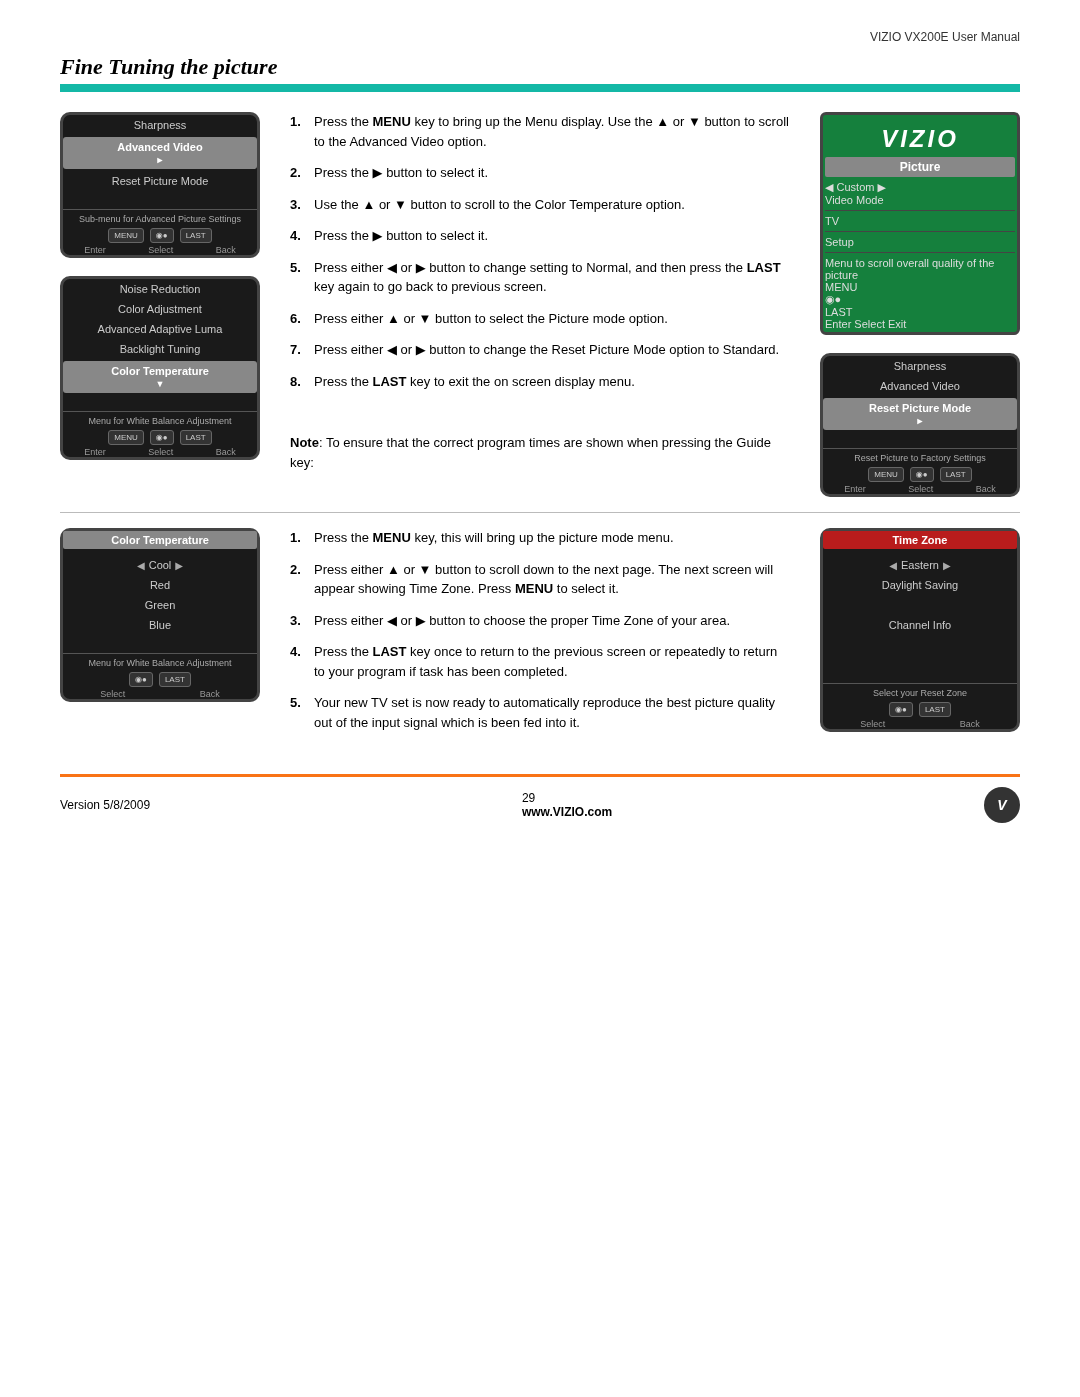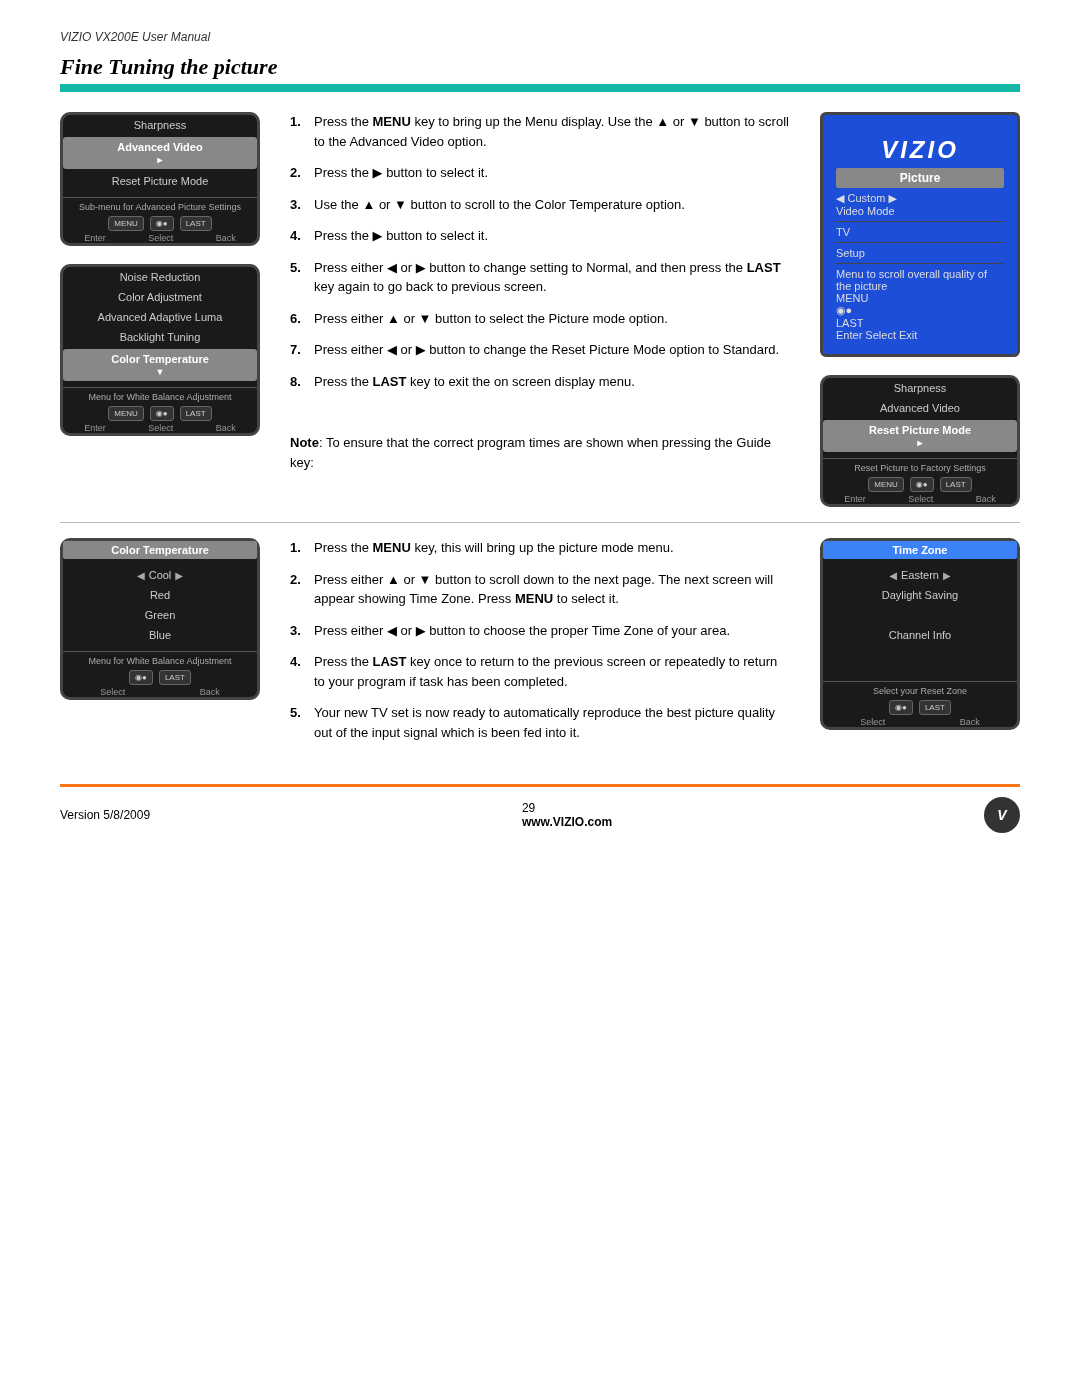--- a/index.html
+++ b/index.html
@@ -9,25 +9,24 @@
       background: #ffffff;
       font-family: Arial, sans-serif;
       font-size: 14px;
       color: #000;
       position: relative;
     }
     .page {
       padding: 30px 60px 40px 60px;
     }
     .header-right {
-      text-align: left;
+      text-align: right;
       font-size: 12px;
       color: #333;
       margin-bottom: 10px;
-      font-style: italic;
     }
     .page-title {
       font-size: 22px;
       font-weight: bold;
       font-family: 'Times New Roman', serif;
       border-bottom: 8px solid #14b8a6;
       padding-bottom: 4px;
       margin-bottom: 20px;
       font-style: italic;
     }
@@ -69,21 +68,21 @@
     }
     .tv-screen .menu-item.highlighted {
       background: #888;
       color: #fff;
       font-weight: bold;
       border-radius: 3px;
       padding: 4px 8px;
       margin: 2px 0;
     }
     .tv-screen .screen-footer {
-      margin-top: 6px;
+      margin-top: 18px;
       border-top: 1px solid #555;
       padding-top: 4px;
       font-size: 9px;
       color: #aaa;
       text-align: center;
     }
     .tv-screen .screen-buttons {
       display: flex;
       justify-content: center;
       gap: 6px;
@@ -111,24 +110,24 @@
       justify-content: center;
       gap: 4px;
     }
     .tv-screen .arrow {
       color: #aaa;
       font-size: 10px;
     }
 
     
     .vizio-screen {
-      background: #1d4ed8;
+      background: #15803d;
       border: 3px solid #444;
       border-radius: 6px;
-      padding: 13px;
+      padding: 2px;
       font-size: 11px;
       color: #ddd;
     }
     .vizio-logo {
       text-align: center;
       font-size: 24px;
       font-weight: bold;
       color: #fff;
       font-style: italic;
       letter-spacing: 3px;
@@ -394,21 +393,21 @@
         <li class="instruction-item">
           <span class="instruction-num">5.</span>
           <span class="instruction-text">Your new TV set is now ready to automatically reproduce the best picture quality out of the input signal which is been fed into it.</span>
         </li>
       </ol>
     </div>
 
     <div class="right-column">
 
       <div class="tv-screen">
-        <div style="background:#3b82f6;color:#fff;text-align:center;padding:3px 8px;font-size:11px;font-weight:bold;border-radius:2px;margin-bottom:6px;">Time Zone</div>
+        <div style="background:#b91c1c;color:#fff;text-align:center;padding:3px 8px;font-size:11px;font-weight:bold;border-radius:2px;margin-bottom:6px;">Time Zone</div>
         <div class="menu-item with-arrows">
           <span class="arrow">◀</span>
           <span>Eastern</span>
           <span class="arrow">▶</span>
         </div>
         <div class="menu-item">Daylight Saving</div>
         <div style="height:20px;"></div>
         <div class="menu-item">Channel Info</div>
         <div style="height:30px;"></div>
         <div class="screen-footer">Select your Reset Zone</div>

